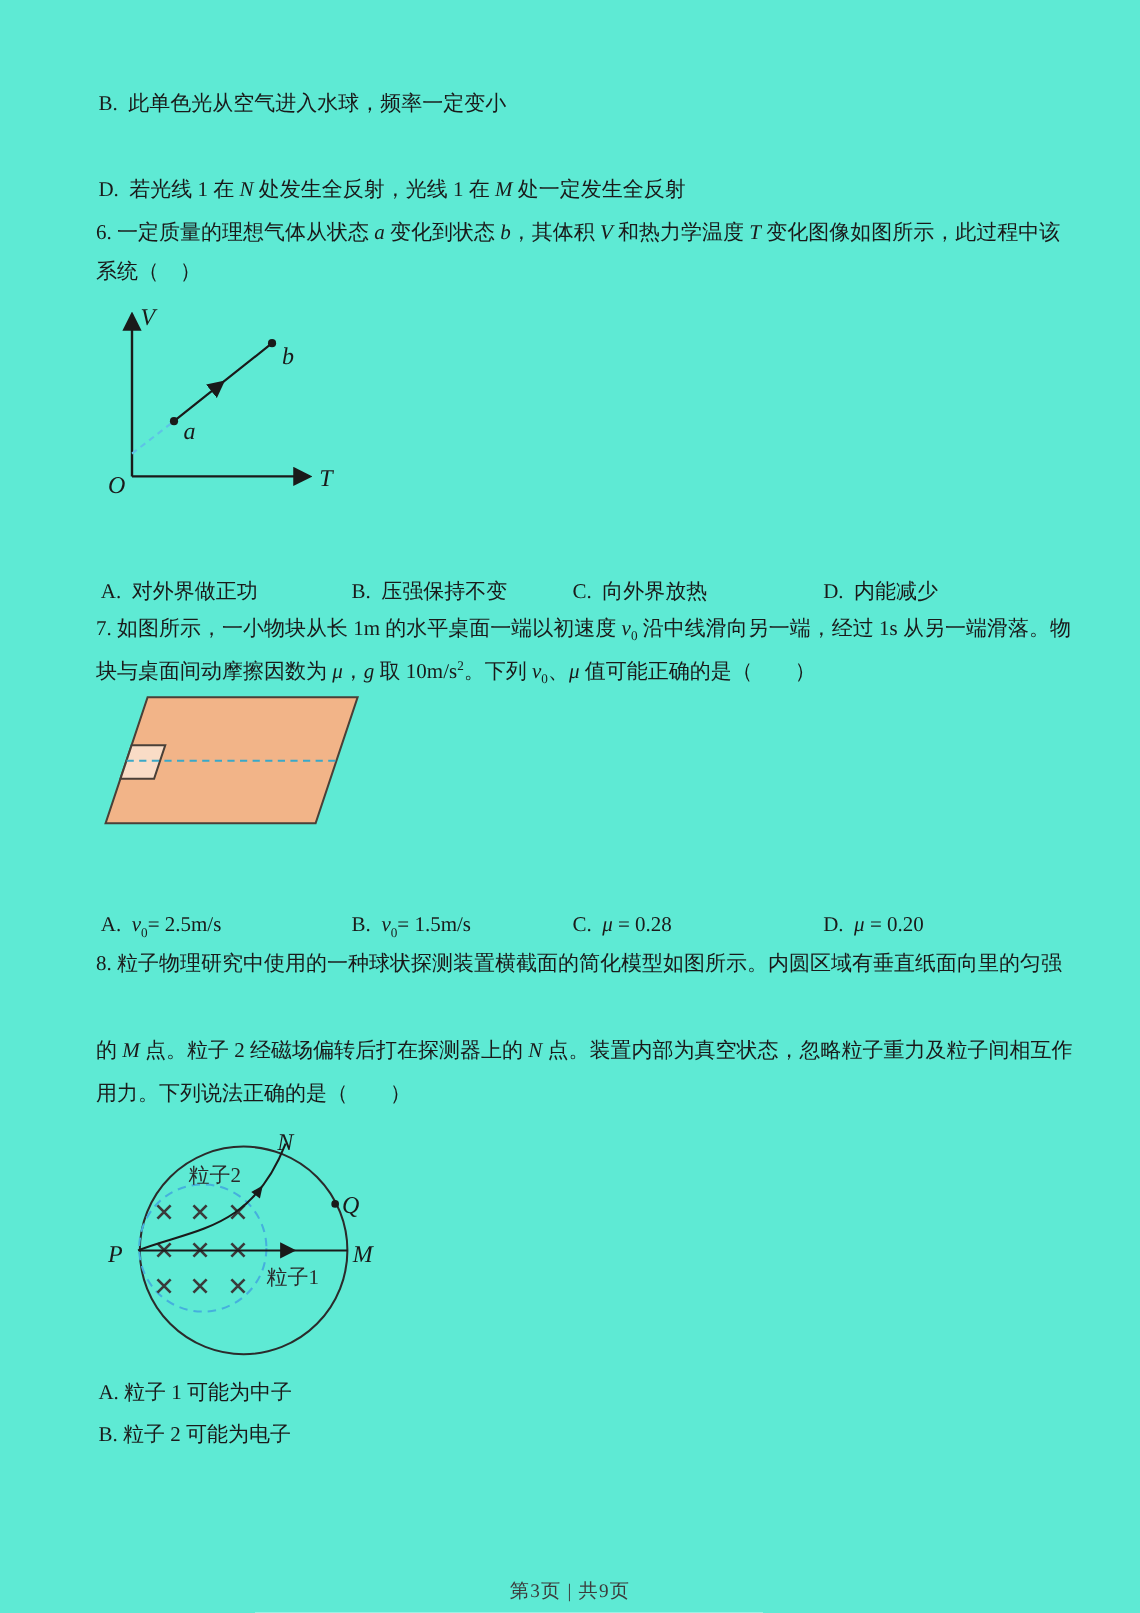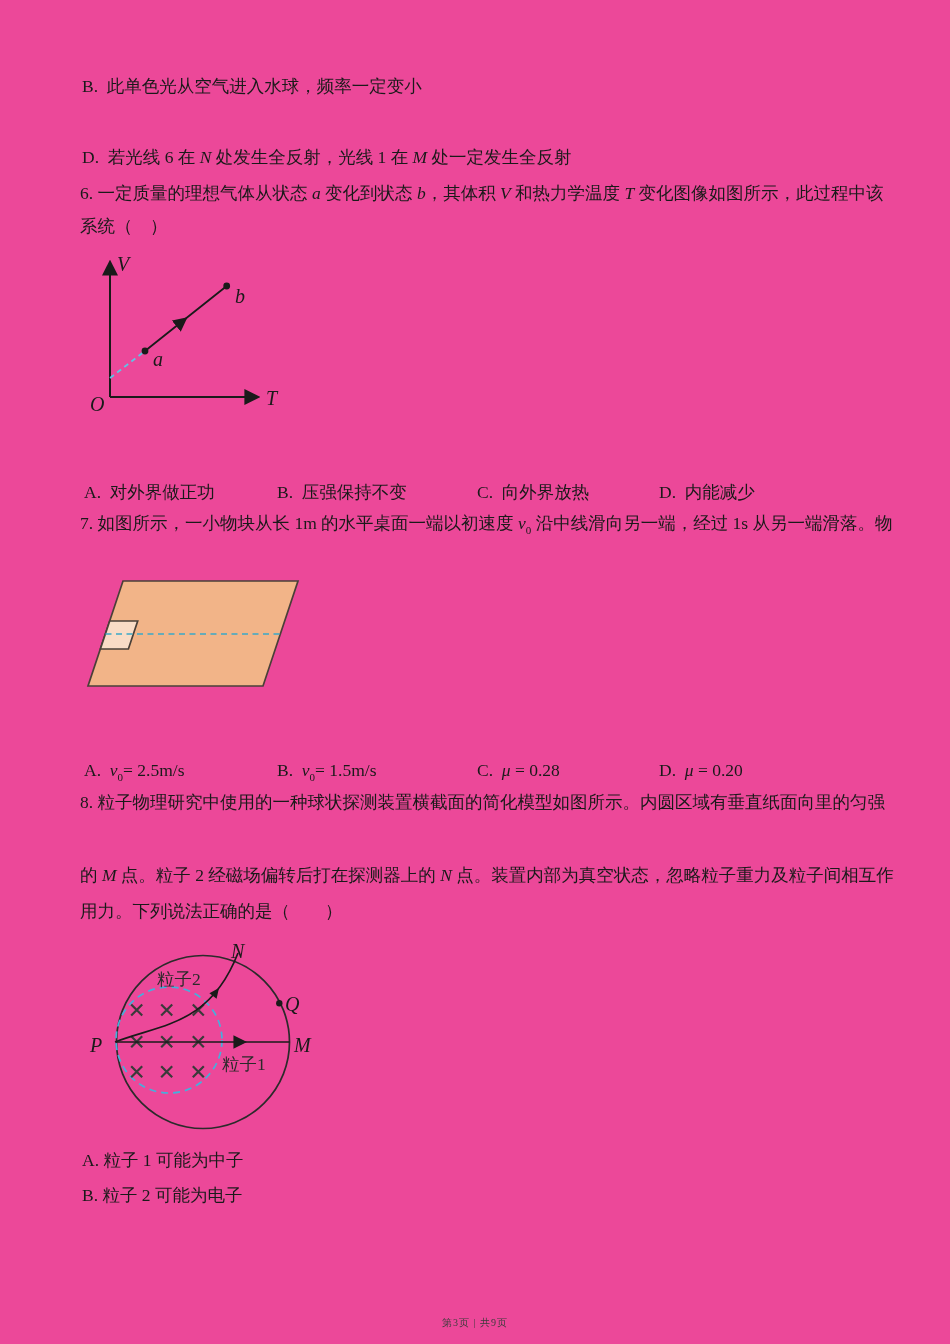--- a/index.html
+++ b/index.html
@@ -1,46 +1,46 @@
 <!DOCTYPE html>
 <html><head>
 <meta charset="utf-8">
 <style>
   html,body { margin:0; padding:0; background:#ffffff; }
   .page {
-    position:relative; width:950px; height:1344px; background:#ec4899;
+    position:relative; width:950px; height:1344px; background:#5eead4;
     font-family:"Liberation Serif","DejaVu Serif",serif;
     color:#1a1a1a; overflow:hidden;
   }
   .line {
     position:absolute; left:80px; font-size:17.5px; line-height:23px;
     white-space:pre; color:#1a1a1a;
   }
   .optline { left:82px; }
   .var { font-style:italic; font-family:"Liberation Serif","DejaVu Serif",serif; }
   sub, sup { font-size:11px; }
   .optrow { position:absolute; left:0; width:842px; height:24px; }
   .optitem { position:absolute; font-size:17.5px; white-space:pre; }
-  .optitem.c1 { left:84px; } .optitem.c2 { left:277px; }
-  .optitem.c3 { left:477px; } .optitem.c4 { left:659px; }
+  .optitem.c1 { left:84px; } .optitem.c2 { left:293px; }
+  .optitem.c3 { left:477px; } .optitem.c4 { left:686px; }
   .diagram { position:absolute; }
   .svglabel { font-family:"Liberation Serif","DejaVu Serif",serif; font-style:italic; font-size:20px; fill:#1a1a1a; }
   .svglabel-cjk { font-family:"Liberation Serif","DejaVu Serif",serif; font-style:normal; font-size:17.5px; fill:#2a2a2a; }
   .footer {
     position:absolute; left:0; top:1316px; width:950px; text-align:center;
-    font-size:10px; color:#3c3c3c; letter-spacing:1px;
+    font-size:16px; color:#3c3c3c; letter-spacing:1px;
   }
 </style>
 </head>
 <body>
 
 <div class="page">
 
   <div class="line optline" style="top:75px"><span>B.  此单色光从空气进入水球，频率一定变小</span></div>
-  <div class="line optline" style="top:146px"><span>D.  若光线 6 在 </span><span class="var">N</span><span> 处发生全反射，光线 1 在 </span><span class="var">M</span><span> 处一定发生全反射</span></div>
+  <div class="line optline" style="top:146px"><span>D.  若光线 1 在 </span><span class="var">N</span><span> 处发生全反射，光线 1 在 </span><span class="var">M</span><span> 处一定发生全反射</span></div>
 
   <div class="line" style="top:182px"><span>6. 一定质量的理想气体从状态 </span><span class="var">a</span><span> 变化到状态 </span><span class="var">b</span><span>，其体积 </span><span class="var">V</span><span> 和热力学温度 </span><span class="var">T</span><span> 变化图像如图所示，此过程中该</span></div>
   <div class="line" style="top:215px"><span>系统（　）</span></div>
 
   <svg class="diagram" style="left:78px; top:248px" width="215" height="170" viewBox="0 0 215 170">
     <defs>
       <marker id="arr1" viewBox="0 0 10 10" refX="8.5" refY="5" markerWidth="8" markerHeight="8" orient="auto">
         <path d="M0,0 L10,5 L0,10 z" fill="#1a1a1a"></path>
       </marker>
     </defs>
@@ -58,20 +58,21 @@
   </svg>
 
   <div class="optrow" style="top:480px">
     <span class="optitem c1">A.  对外界做正功</span>
     <span class="optitem c2">B.  压强保持不变</span>
     <span class="optitem c3">C.  向外界放热</span>
     <span class="optitem c4">D.  内能减少</span>
   </div>
 
   <div class="line" style="top:512px"><span>7. 如图所示，一小物块从长 1m 的水平桌面一端以初速度 </span><span class="var">v</span><sub>0</sub><span> 沿中线滑向另一端，经过 1s 从另一端滑落。物</span></div>
+  <div class="line" style="top:544px"><span>块与桌面间动摩擦因数为 </span><span class="var">μ</span><span>，</span><span class="var">g</span><span> 取 10m/s</span><sup>2</sup><span>。下列 </span><span class="var">v</span><sub>0</sub><span>、</span><span class="var">μ</span><span> 值可能正确的是（　　）</span></div>
 
   <svg class="diagram" style="left:80px; top:578px" width="235" height="118" viewBox="0 0 235 118">
     <polygon points="43,3 218,3 183,108 8,108" stroke-width="1.7" fill="#f2b488" stroke="#4a4038"></polygon>
     <polygon points="29.7,43 57.7,43 48.4,71 20.4,71" stroke-width="1.7" fill="#f9dcc6" stroke="#4a4038"></polygon>
     <line x1="25.5" y1="56" x2="200" y2="56" stroke-width="1.7" stroke-dasharray="6,4.5" stroke="#3aa8c8"></line>
   </svg>
 
   <div class="optrow" style="top:760px">
     <span class="optitem c1"><span>A.  </span><span class="var">v</span><sub>0</sub><span>= 2.5m/s</span></span>
     <span class="optitem c2"><span>B.  </span><span class="var">v</span><sub>0</sub><span>= 1.5m/s</span></span>

